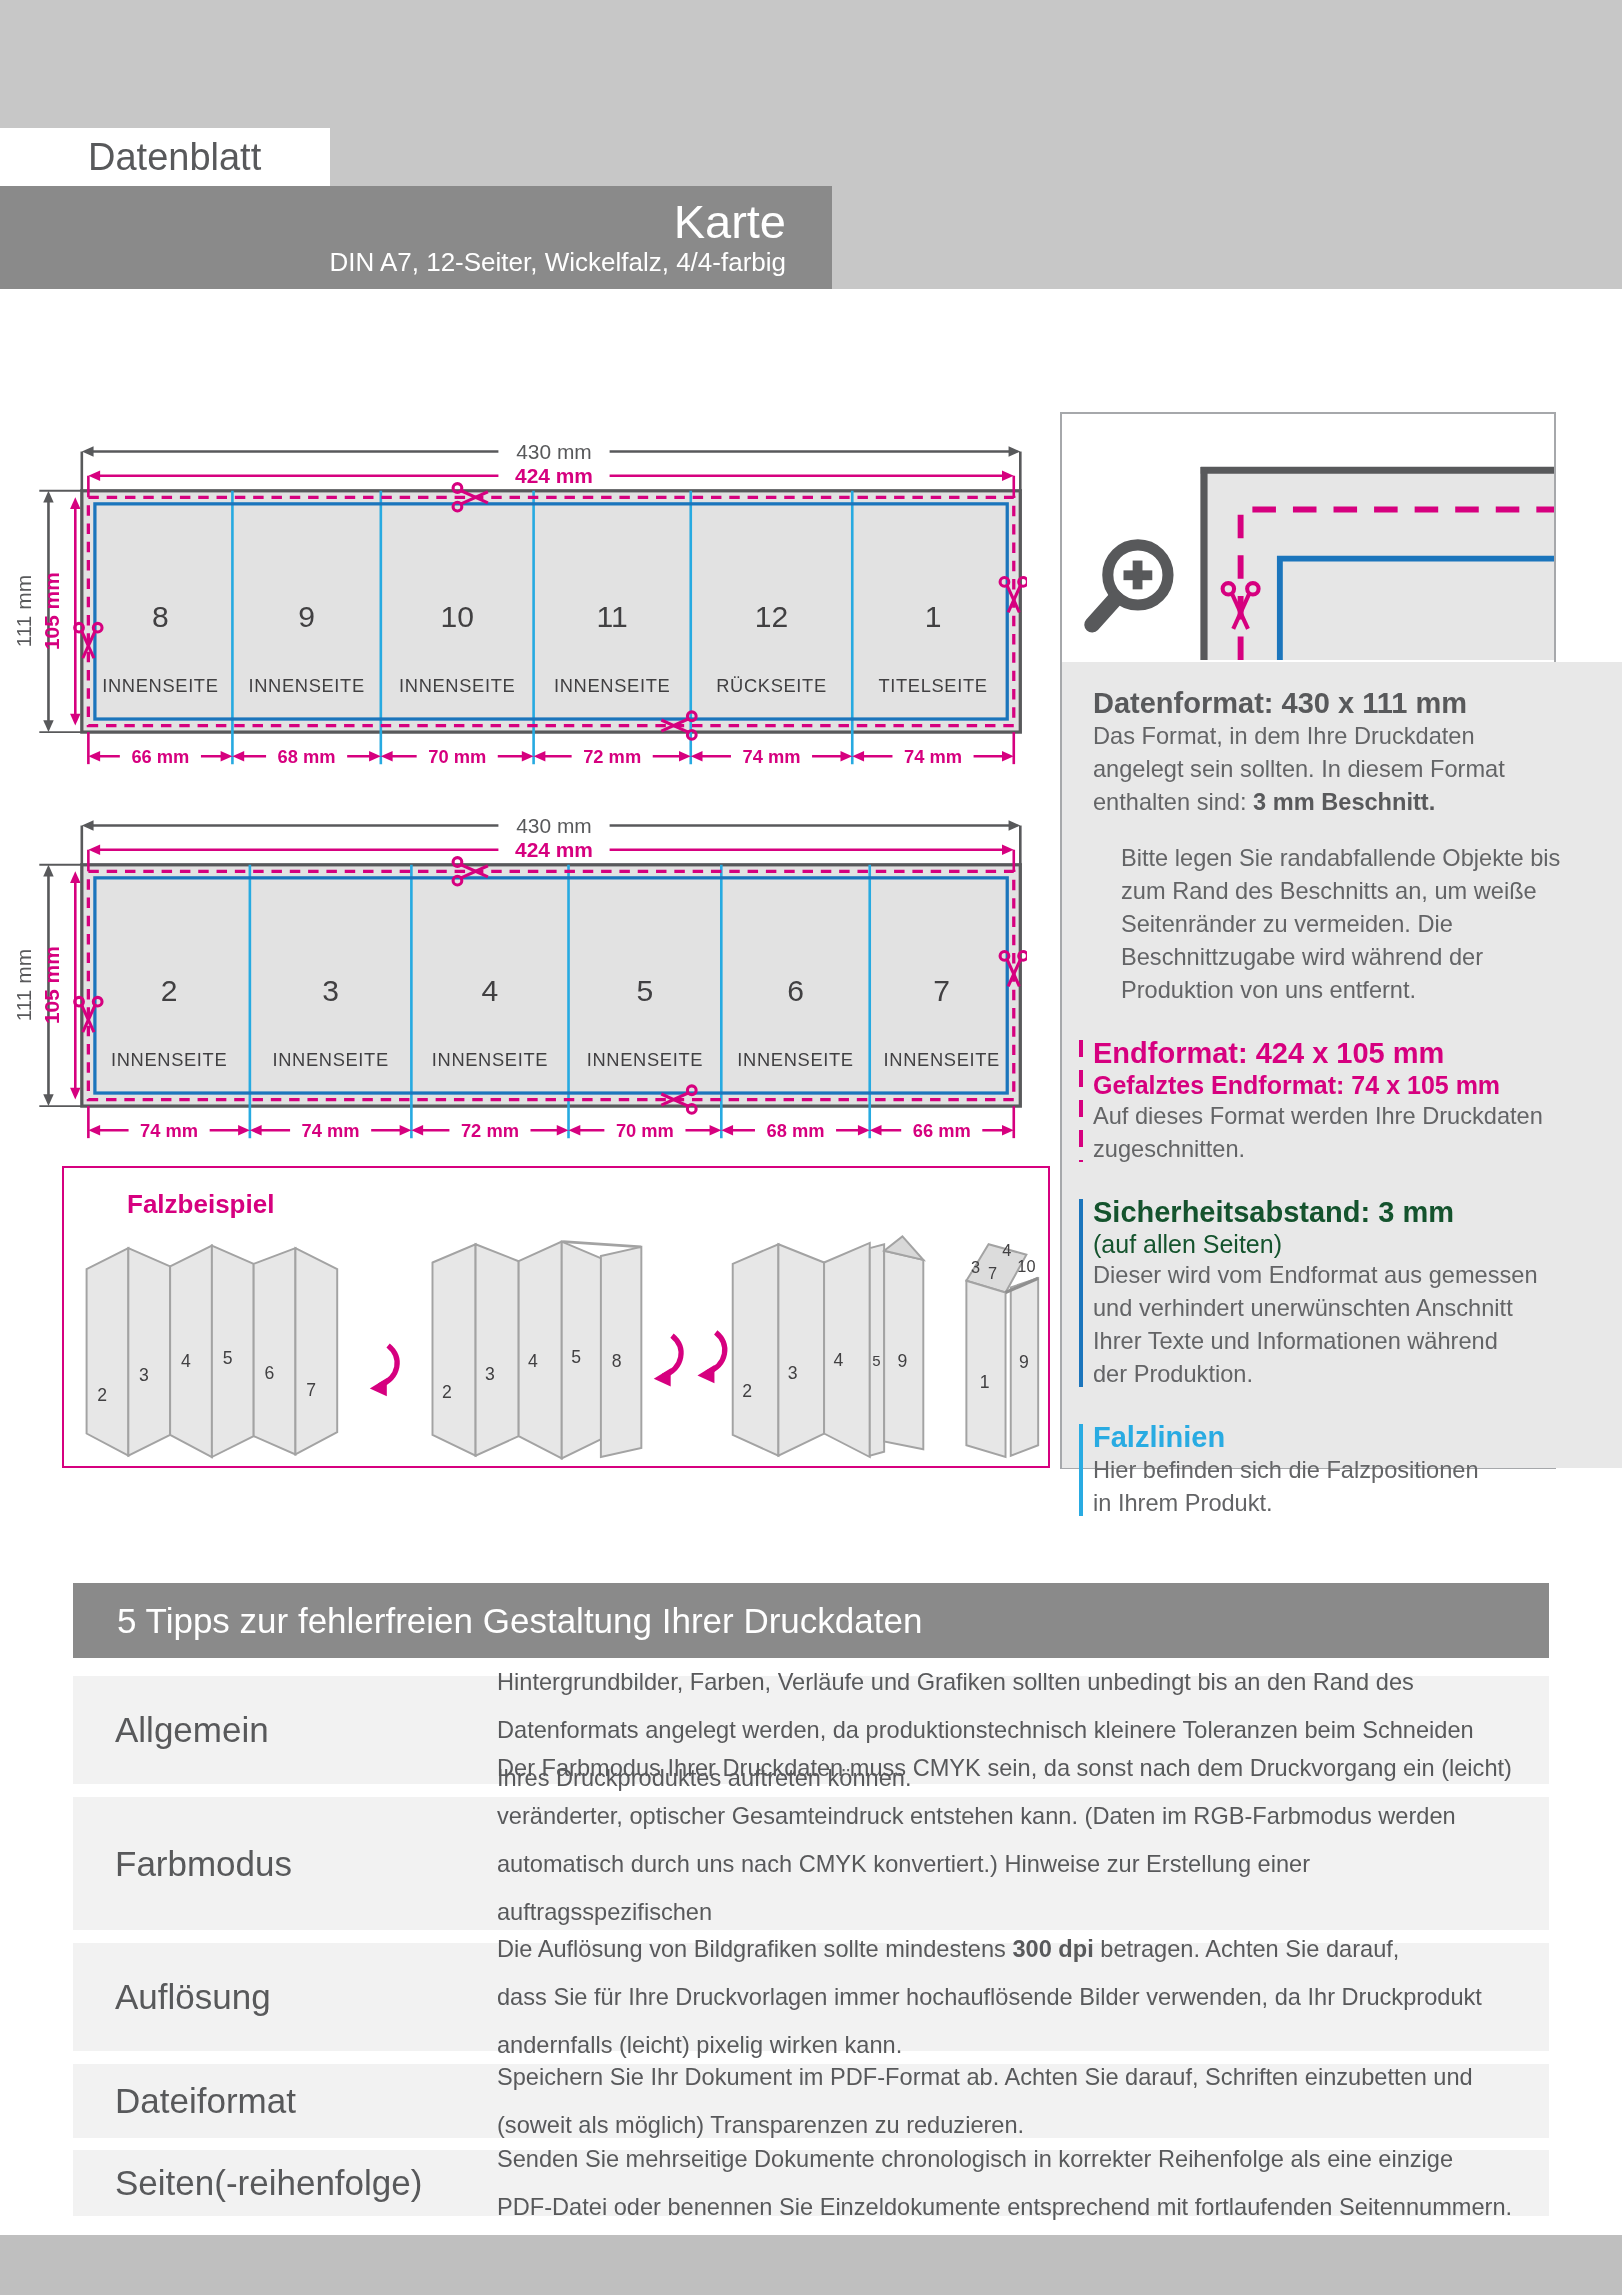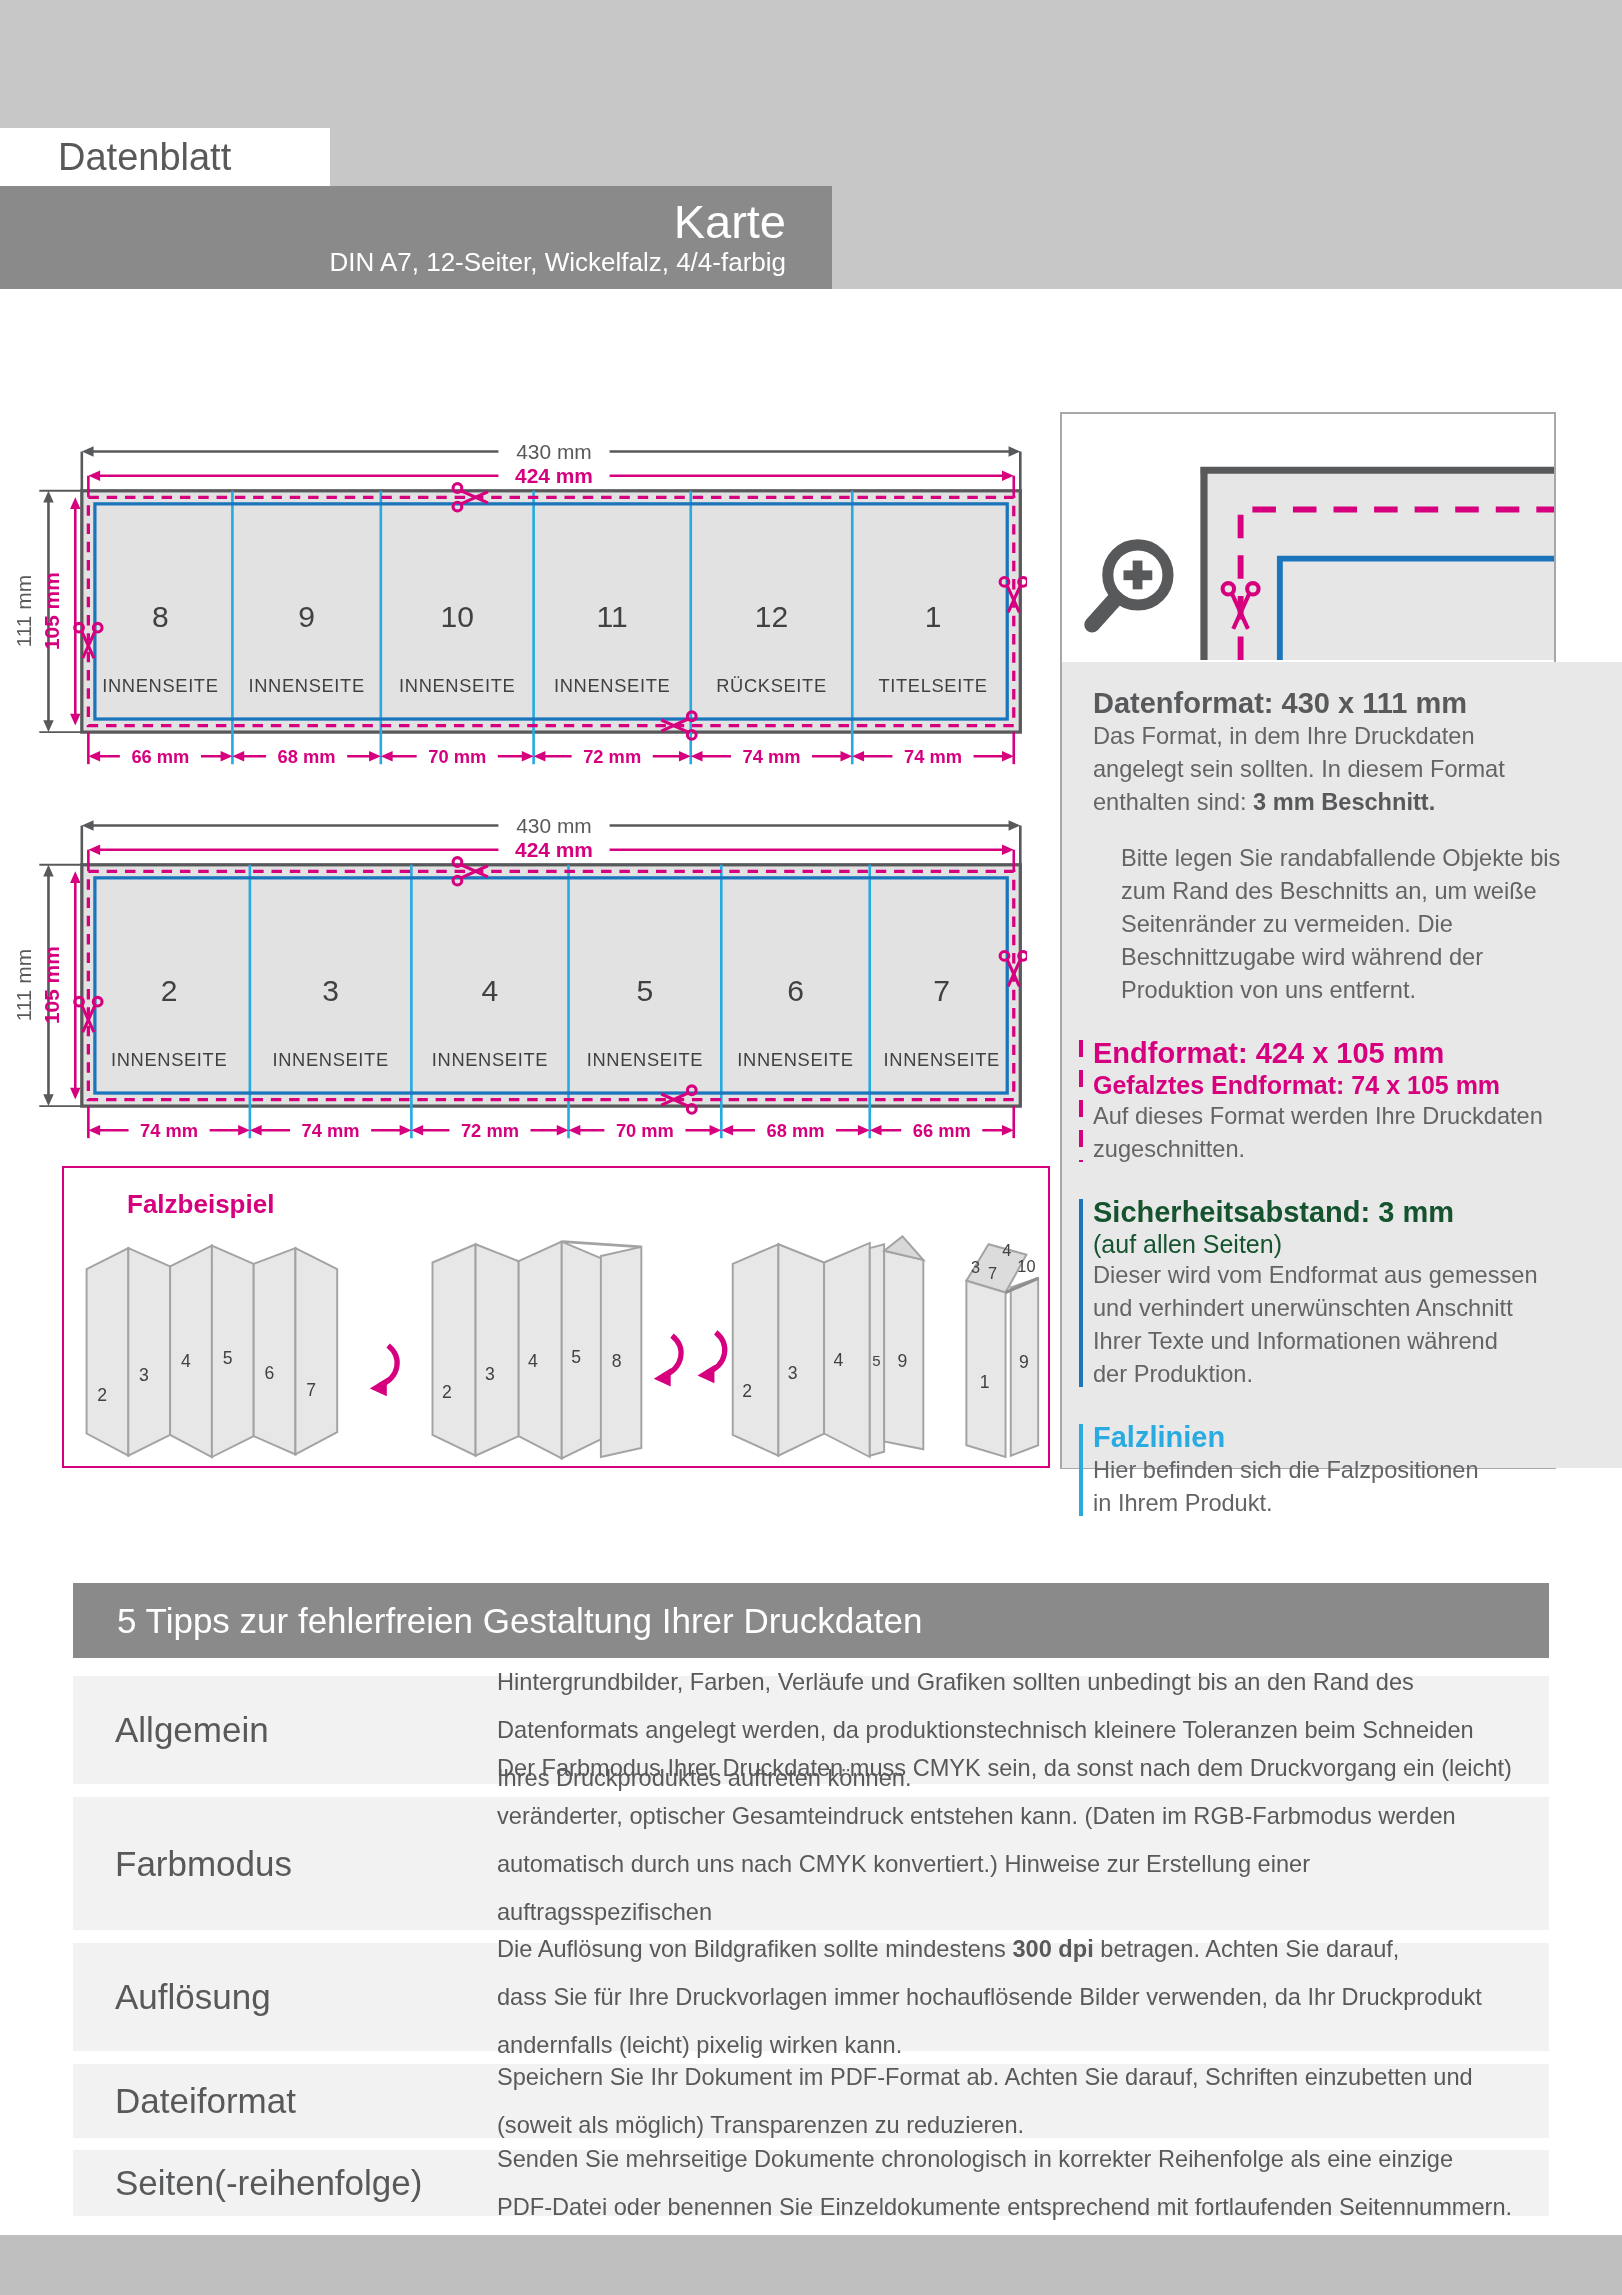--- a/index.html
+++ b/index.html
@@ -4,21 +4,21 @@
 <title>Datenblatt</title>
 <style>
   html,body{margin:0;padding:0;background:#ffffff;}
   #page{position:relative;width:1623px;height:2295px;background:#ffffff;overflow:hidden;
         font-family:"Liberation Sans",sans-serif;color:#58595b;}
   .abs{position:absolute;}
   
   .band-top{left:0;top:0;width:1623px;height:289px;background:#c7c7c7;}
   .band-bottom{left:0;top:2235px;width:1623px;height:60px;background:#bfbfbf;}
   .datenblatt-box{left:0;top:128px;width:330px;height:58px;background:#ffffff;}
-  .datenblatt-box span{display:block;padding-left:58px;line-height:58px;font-size:38px;color:#58595b;}
+  .datenblatt-box span{display:block;padding-left:88px;line-height:58px;font-size:38px;color:#58595b;}
   .karte-bar{left:0;top:186px;width:832px;height:103px;background:#8a8a8a;color:#fff;
              display:flex;flex-direction:column;align-items:flex-end;justify-content:center;
              box-sizing:border-box;padding-right:46px;}
   .karte-title{font-size:47px;line-height:1.08;font-weight:400;}
   .karte-sub{font-size:26px;font-weight:300;}
   
   .diagram-svg{left:13px;width:1014px;height:327px;}
   #diagram1{top:445px;} #diagram2{top:819px;}
   
   .falz-box{left:62px;top:1166px;width:988px;height:302px;border:2.6px solid #d6007f;background:#fff;box-sizing:border-box;}

